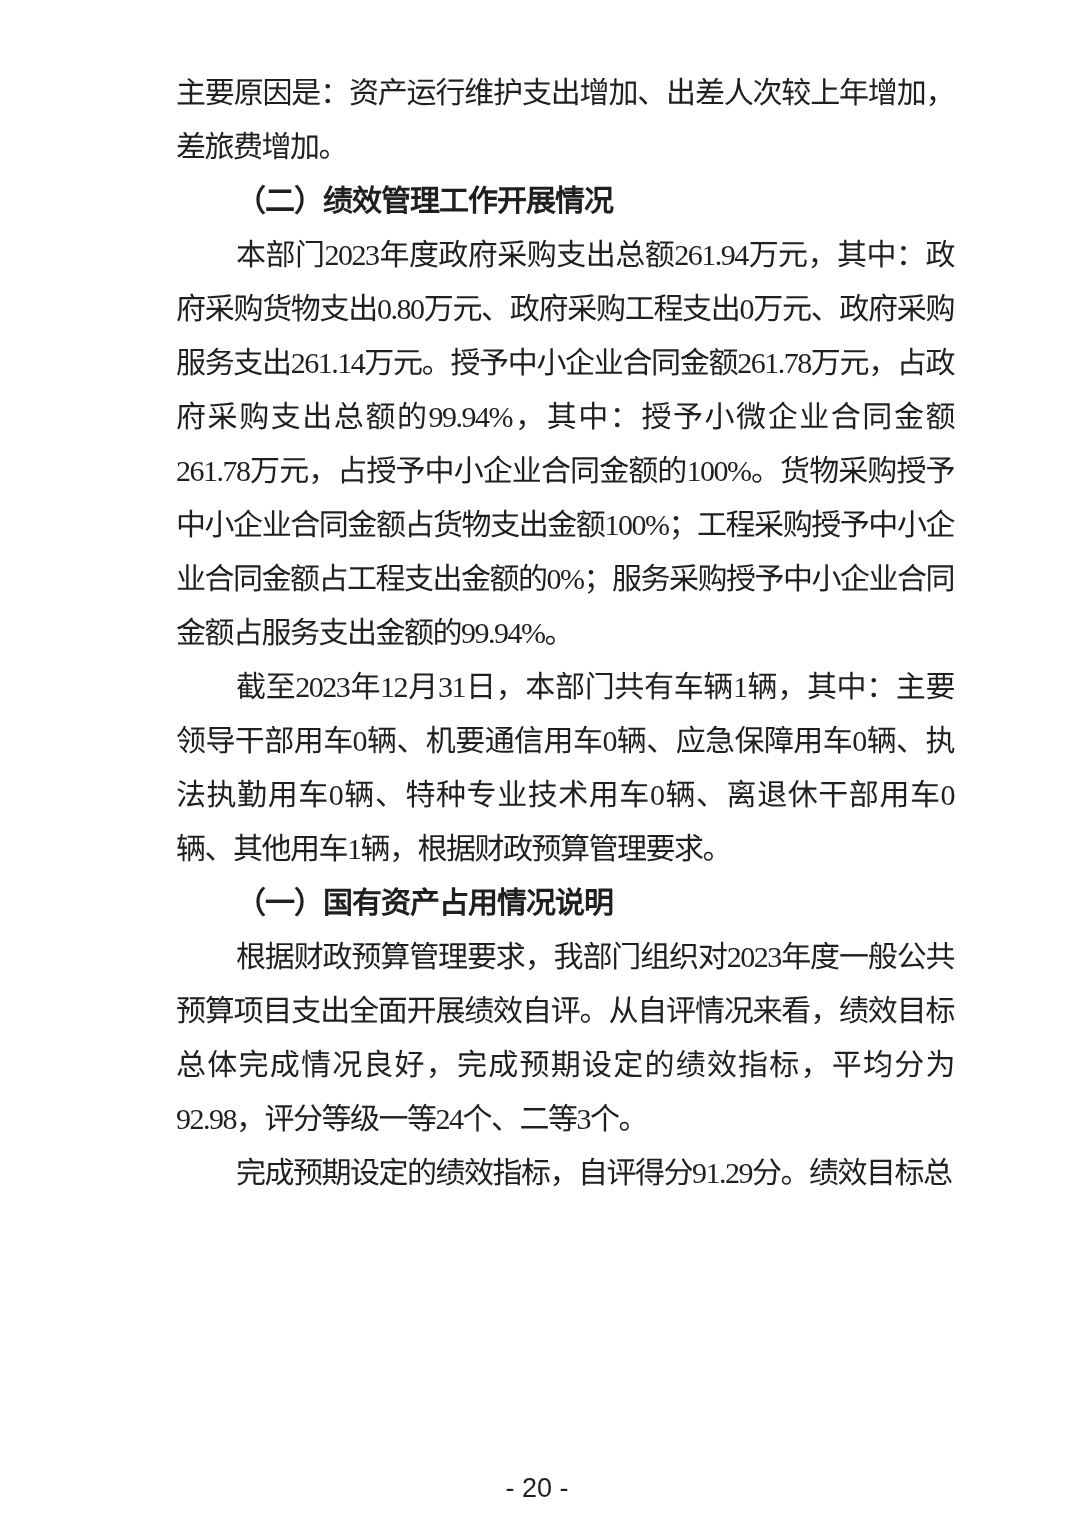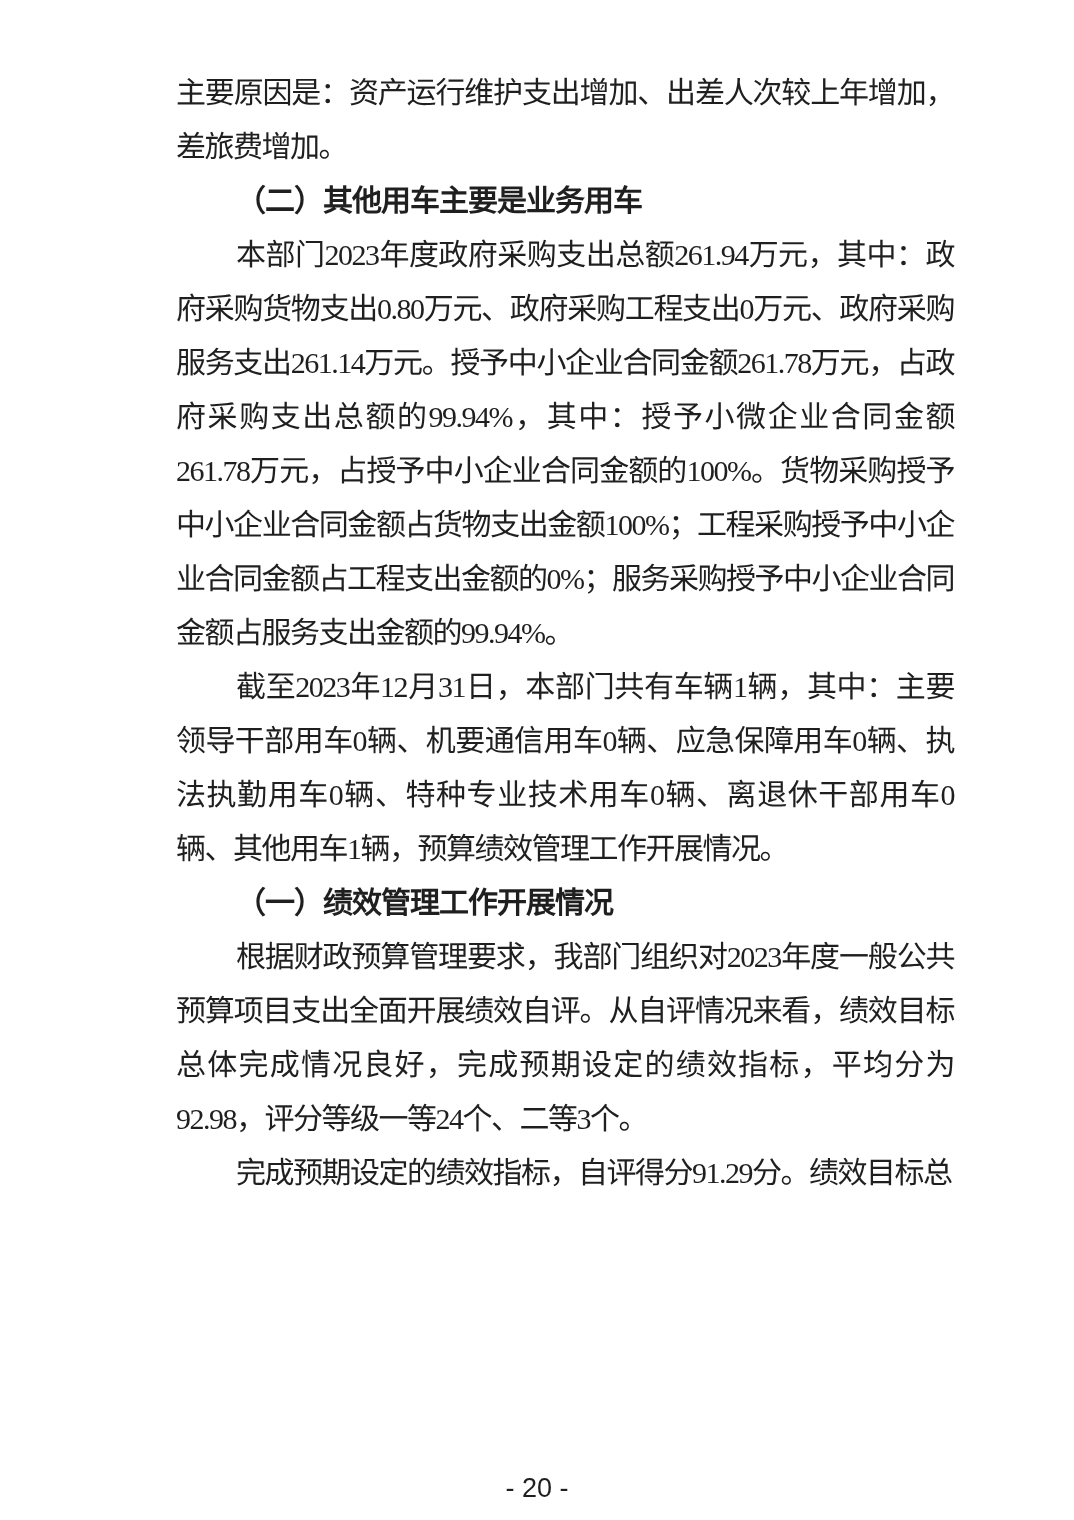--- a/index.html
+++ b/index.html
@@ -68,21 +68,21 @@
     font-size: 27px;
     color: #1f1f1f;
   }
 </style>
 </head>
 <body>
 
 <div class="page">
   <div class="doc-body">
       <div class="block paragraph-continuation">主要原因是：资产运行维护支出增加、出差人次较上年增加，差旅费增加。</div>
-      <div class="block subsection-heading">（二）其他用车主要是业务用车</div>
+      <div class="block subsection-heading">（二）绩效管理工作开展情况</div>
       <div class="block paragraph">本部门2023年度政府采购支出总额261.94万元，其中：政府采购货物支出0.80万元、政府采购工程支出0万元、政府采购服务支出261.14万元。授予中小企业合同金额261.78万元，占政府采购支出总额的99.94%，其中：授予小微企业合同金额261.78万元，占授予中小企业合同金额的100%。货物采购授予中小企业合同金额占货物支出金额100%；工程采购授予中小企业合同金额占工程支出金额的0%；服务采购授予中小企业合同金额占服务支出金额的99.94%。</div>
-      <div class="block paragraph">截至2023年12月31日，本部门共有车辆1辆，其中：主要领导干部用车0辆、机要通信用车0辆、应急保障用车0辆、执法执勤用车0辆、特种专业技术用车0辆、离退休干部用车0辆、其他用车1辆，预算绩效管理工作开展情况。</div>
-      <div class="block subsection-heading">（一）绩效管理工作开展情况</div>
+      <div class="block paragraph">截至2023年12月31日，本部门共有车辆1辆，其中：主要领导干部用车0辆、机要通信用车0辆、应急保障用车0辆、执法执勤用车0辆、特种专业技术用车0辆、离退休干部用车0辆、其他用车1辆，根据财政预算管理要求。</div>
+      <div class="block subsection-heading">（一）国有资产占用情况说明</div>
       <div class="block paragraph">根据财政预算管理要求，我部门组织对2023年度一般公共预算项目支出全面开展绩效自评。从自评情况来看，绩效目标总体完成情况良好，完成预期设定的绩效指标，平均分为92.98，评分等级一等24个、二等3个。</div>
       <div class="block paragraph">完成预期设定的绩效指标，自评得分91.29分。绩效目标总</div>
     </div>
   <div class="page-footer">- 20 -</div>
 </div>
 
 </body></html>

